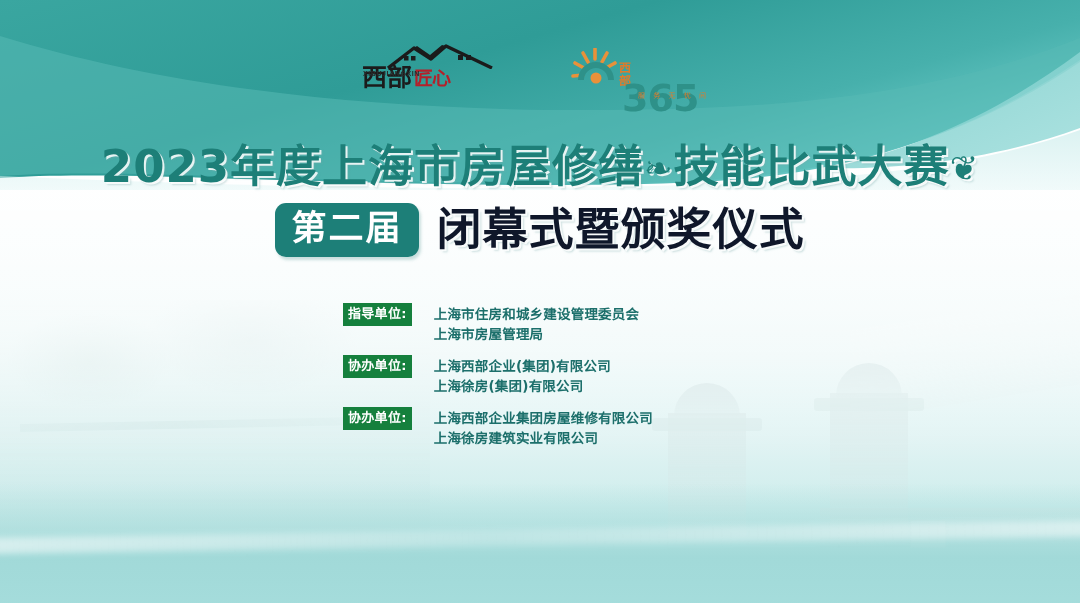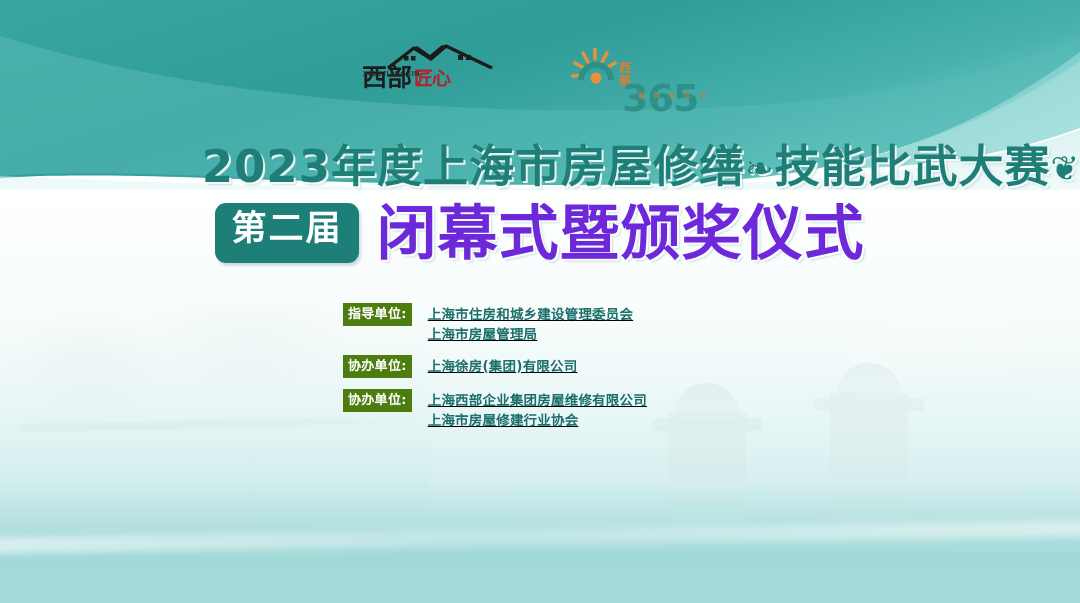--- a/index.html
+++ b/index.html
@@ -217,21 +217,21 @@
     letter-spacing: 3px;
     color: #e07b2a;
     font-family: "DejaVu Sans", sans-serif;
     font-weight: 400;
   }
 
   
   .title-block {
     position: absolute;
     left: 0; right: 0; top: 140px;
-    text-align: right;
+    text-align: center;
   }
   .title-line1 {
     font-family: "DejaVu Sans", sans-serif;
     font-weight: 700;
     font-size: 45px;
     line-height: 54px;
     color: #1d7f78;
     letter-spacing: 1px;
     text-shadow: 2px 2px 0 rgba(255,255,255,.85), 3px 3px 2px rgba(120,170,168,.35);
     white-space: nowrap;
@@ -246,64 +246,63 @@
     gap: 18px;
   }
   .badge-session {
     display: inline-block;
     background: #1d7f78;
     color: #ffffff;
     font-family: "DejaVu Sans", sans-serif;
     font-weight: 700;
     font-size: 35px;
     line-height: 35px;
-    padding: 8px 16px 17px;
+    padding: 8px 16px 11px;
     border-radius: 11px;
     letter-spacing: 2px;
     box-shadow: 2px 3px 3px rgba(110,165,162,.35);
   }
   .title-line2-text {
     font-family: "DejaVu Sans", sans-serif;
     font-weight: 700;
-    font-size: 60px;
+    font-size: 45px;
     line-height: 52px;
-    color: #6d28d9;
+    color: #0f172a;
     letter-spacing: 1px;
     text-shadow: 2px 2px 0 rgba(255,255,255,.85), 3px 3px 2px rgba(120,170,168,.35);
     white-space: nowrap;
   }
 
   
   .orgs {
     position: absolute;
     left: 343px;
     top: 303px;
     width: 640px;
   }
   .org-row {
     display: flex;
     align-items: flex-start;
     margin-bottom: 11px;
   }
   .org-badge {
     flex: 0 0 auto;
-    background: #4d7c0f;
+    background: #15803d;
     color: #ffffff;
     font-family: "DejaVu Sans", sans-serif;
     font-weight: 700;
     font-size: 13px;
     line-height: 18px;
     padding: 2px 5px 3px;
     white-space: nowrap;
     letter-spacing: .3px;
   }
   .org-lines {
-    margin-left: 16px;
+    margin-left: 22px;
     padding-top: 1px;
-    text-decoration: underline;
   }
   .org-line {
     font-family: "DejaVu Sans", sans-serif;
     font-weight: 700;
     font-size: 13.5px;
     line-height: 20px;
     color: #1c6f6b;
     white-space: nowrap;
     letter-spacing: .2px;
   }
@@ -427,27 +426,28 @@
       <div class="org-lines">
         <div class="org-line">上海市住房和城乡建设管理委员会</div>
         <div class="org-line">上海市房屋管理局</div>
       </div>
     </div>
 
 
     <div class="org-row">
       <span class="org-badge">协办单位:</span>
       <div class="org-lines">
+        <div class="org-line">上海西部企业(集团)有限公司</div>
         <div class="org-line">上海徐房(集团)有限公司</div>
       </div>
     </div>
 
     <div class="org-row">
       <span class="org-badge">协办单位:</span>
       <div class="org-lines">
         <div class="org-line">上海西部企业集团房屋维修有限公司</div>
-        <div class="org-line">上海市房屋修建行业协会</div>
+        <div class="org-line">上海徐房建筑实业有限公司</div>
       </div>
     </div>
 
   </div>
 
 </div>
 
 </body></html>

